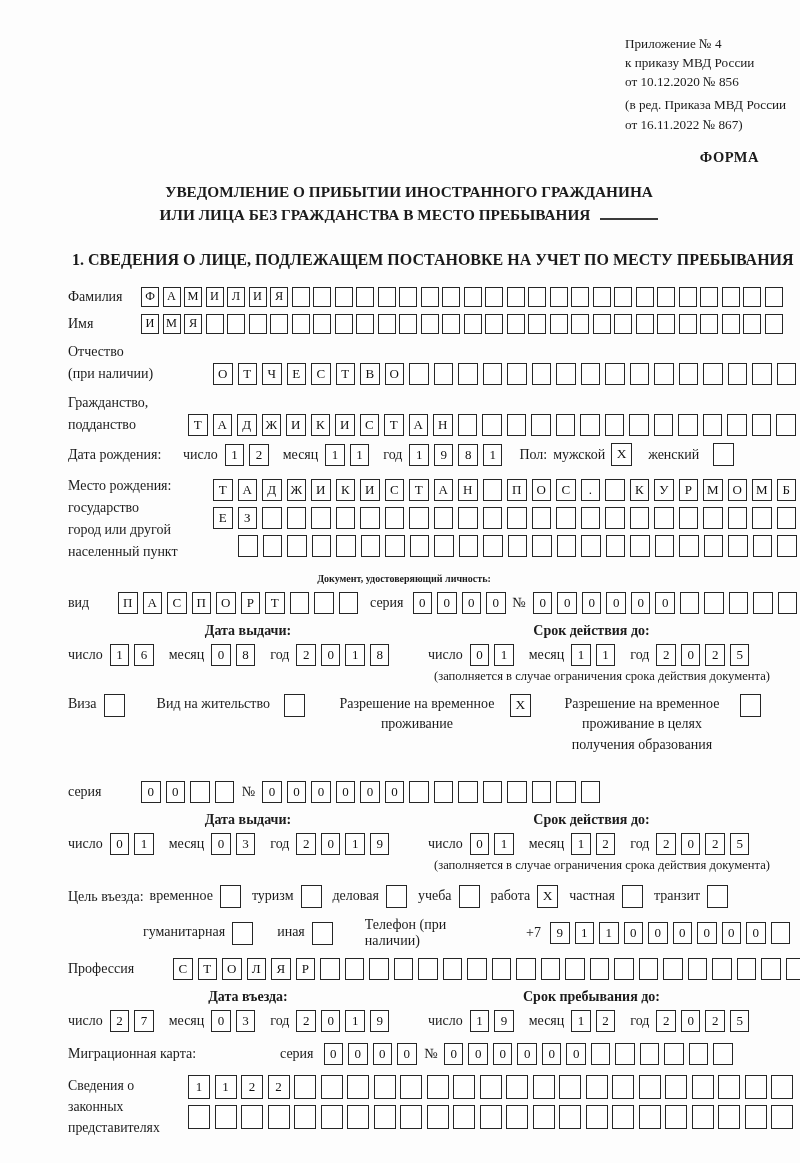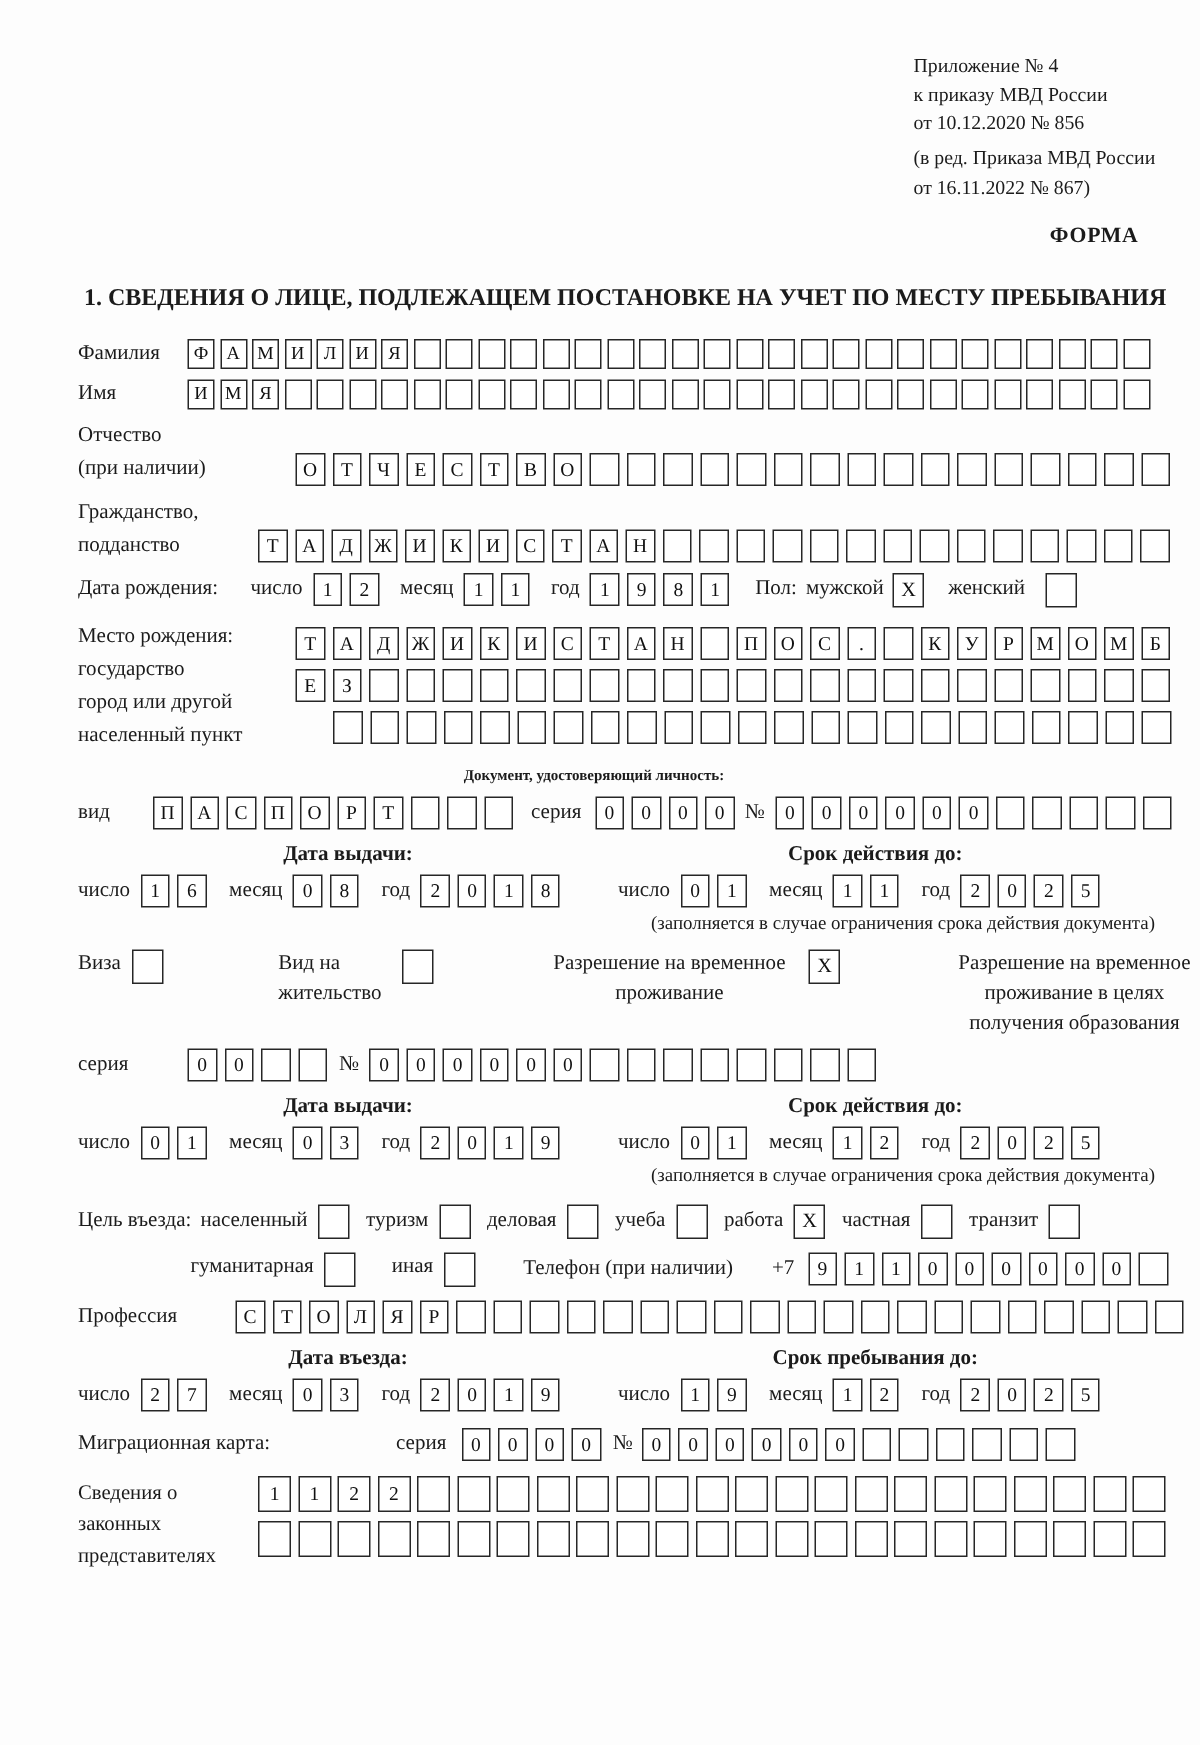--- a/index.html
+++ b/index.html
@@ -3,21 +3,21 @@
 <meta charset="utf-8">
 <style>
   * { box-sizing: border-box; }
   html, body { margin: 0; padding: 0; }
   body {
     width: 800px; height: 1163px; overflow: hidden;
     background: #fdfdfd; color: #1b1b1b;
     font-family: "Liberation Serif", "DejaVu Serif", serif;
     font-size: 14px;
   }
-  .page { width: 800px; height: 909px; padding: 34px 5px 0 52px; }
+  .page { width: 800px; height: 909px; padding: 34px 5px 0 68px; }
 
   
   .appendix { margin-left: 557px; font-size: 13.2px; line-height: 1.45; }
   .appendix .ed { margin-top: 4px; }
   .forma { text-align: right; padding-right: 36px; font-weight: bold; font-size: 14.5px; margin-top: 15px; letter-spacing: .5px; }
 
   
   .title { text-align: center; font-weight: bold; font-size: 15.3px; line-height: 1.55; margin: 14px 55px 0 10px; }
   .blank-line { display: inline-block; width: 58px; border-bottom: 2px solid #3a3a3a; height: .85em; margin-left: 10px; }
   .sec-heading { font-weight: bold; font-size: 16px; margin: 24px 0 18px 4px; }
@@ -49,21 +49,21 @@
   .dates-row { display: flex; align-items: center; }
   .dgroup { display: flex; align-items: center; flex: none; }
   .dgroup.left { width: 360px; }
   .dlab { margin-right: 7px; }
   .dgroup .cells { margin-right: 10px; }
   .note { text-align: right; padding-right: 25px; font-size: 12.6px; margin: 3px 0 6px; }
 
   .para { line-height: 1.7; margin-top: 10px; }
 
   
-  .opts { display: flex; align-items: flex-start; margin: 8px 0 5px; gap: 45px; }
+  .opts { display: flex; align-items: flex-start; margin: 8px 0 26px; }
   .opt { display: flex; align-items: flex-start; }
   .opt .olabel { margin-right: 7px; line-height: 1.45; }
   .opt .center { text-align: center; }
   .w172 { width: 172px; } .w182 { width: 182px; }
 
   .purpose { display: flex; align-items: center; margin-top: 12px; flex-wrap: nowrap; }
   .purpose .plabel { margin-right: 6px; }
   .purpose .opt { align-items: center; margin-right: 11px; }
   .purpose2 { display: flex; align-items: center; margin-top: 9px; margin-left: 75px; }
 
@@ -77,20 +77,24 @@
 
   <div class="appendix">
     <div>Приложение № 4</div>
     <div>к приказу МВД России</div>
     <div>от 10.12.2020 № 856</div>
     <div class="ed">(в ред. Приказа МВД России</div>
     <div>от 16.11.2022 № 867)</div>
   </div>
   <div class="forma">ФОРМА</div>
 
+  <div class="title">
+    <div>УВЕДОМЛЕНИЕ О ПРИБЫТИИ ИНОСТРАННОГО ГРАЖДАНИНА</div>
+    <div><span>ИЛИ ЛИЦА БЕЗ ГРАЖДАНСТВА В МЕСТО ПРЕБЫВАНИЯ</span><span class="blank-line"></span></div>
+  </div>
 
   <div class="sec-heading">1. СВЕДЕНИЯ О ЛИЦЕ, ПОДЛЕЖАЩЕМ ПОСТАНОВКЕ НА УЧЕТ ПО МЕСТУ ПРЕБЫВАНИЯ</div>
 
   <div class="row">
     <span class="lbl w73">Фамилия</span>
     <span class="cells sm">
         <span class="cell">Ф</span>
         <span class="cell">А</span>
         <span class="cell">М</span>
         <span class="cell">И</span>
@@ -526,21 +530,21 @@
           <span class="cell">2</span>
           <span class="cell">5</span>
         </span>
     </span>
   </div>
   <div class="note">(заполняется в случае ограничения срока действия документа)</div>
 
   <div class="purpose">
     <span class="plabel">Цель въезда:</span>
     <span class="opt">
-        <span class="olabel">населенный</span>
+        <span class="olabel">временное</span>
         <span class="cells cb">
           <span class="cell"></span>
         </span>
       </span>
     <span class="opt">
         <span class="olabel">туризм</span>
         <span class="cells cb">
           <span class="cell"></span>
         </span>
       </span>

